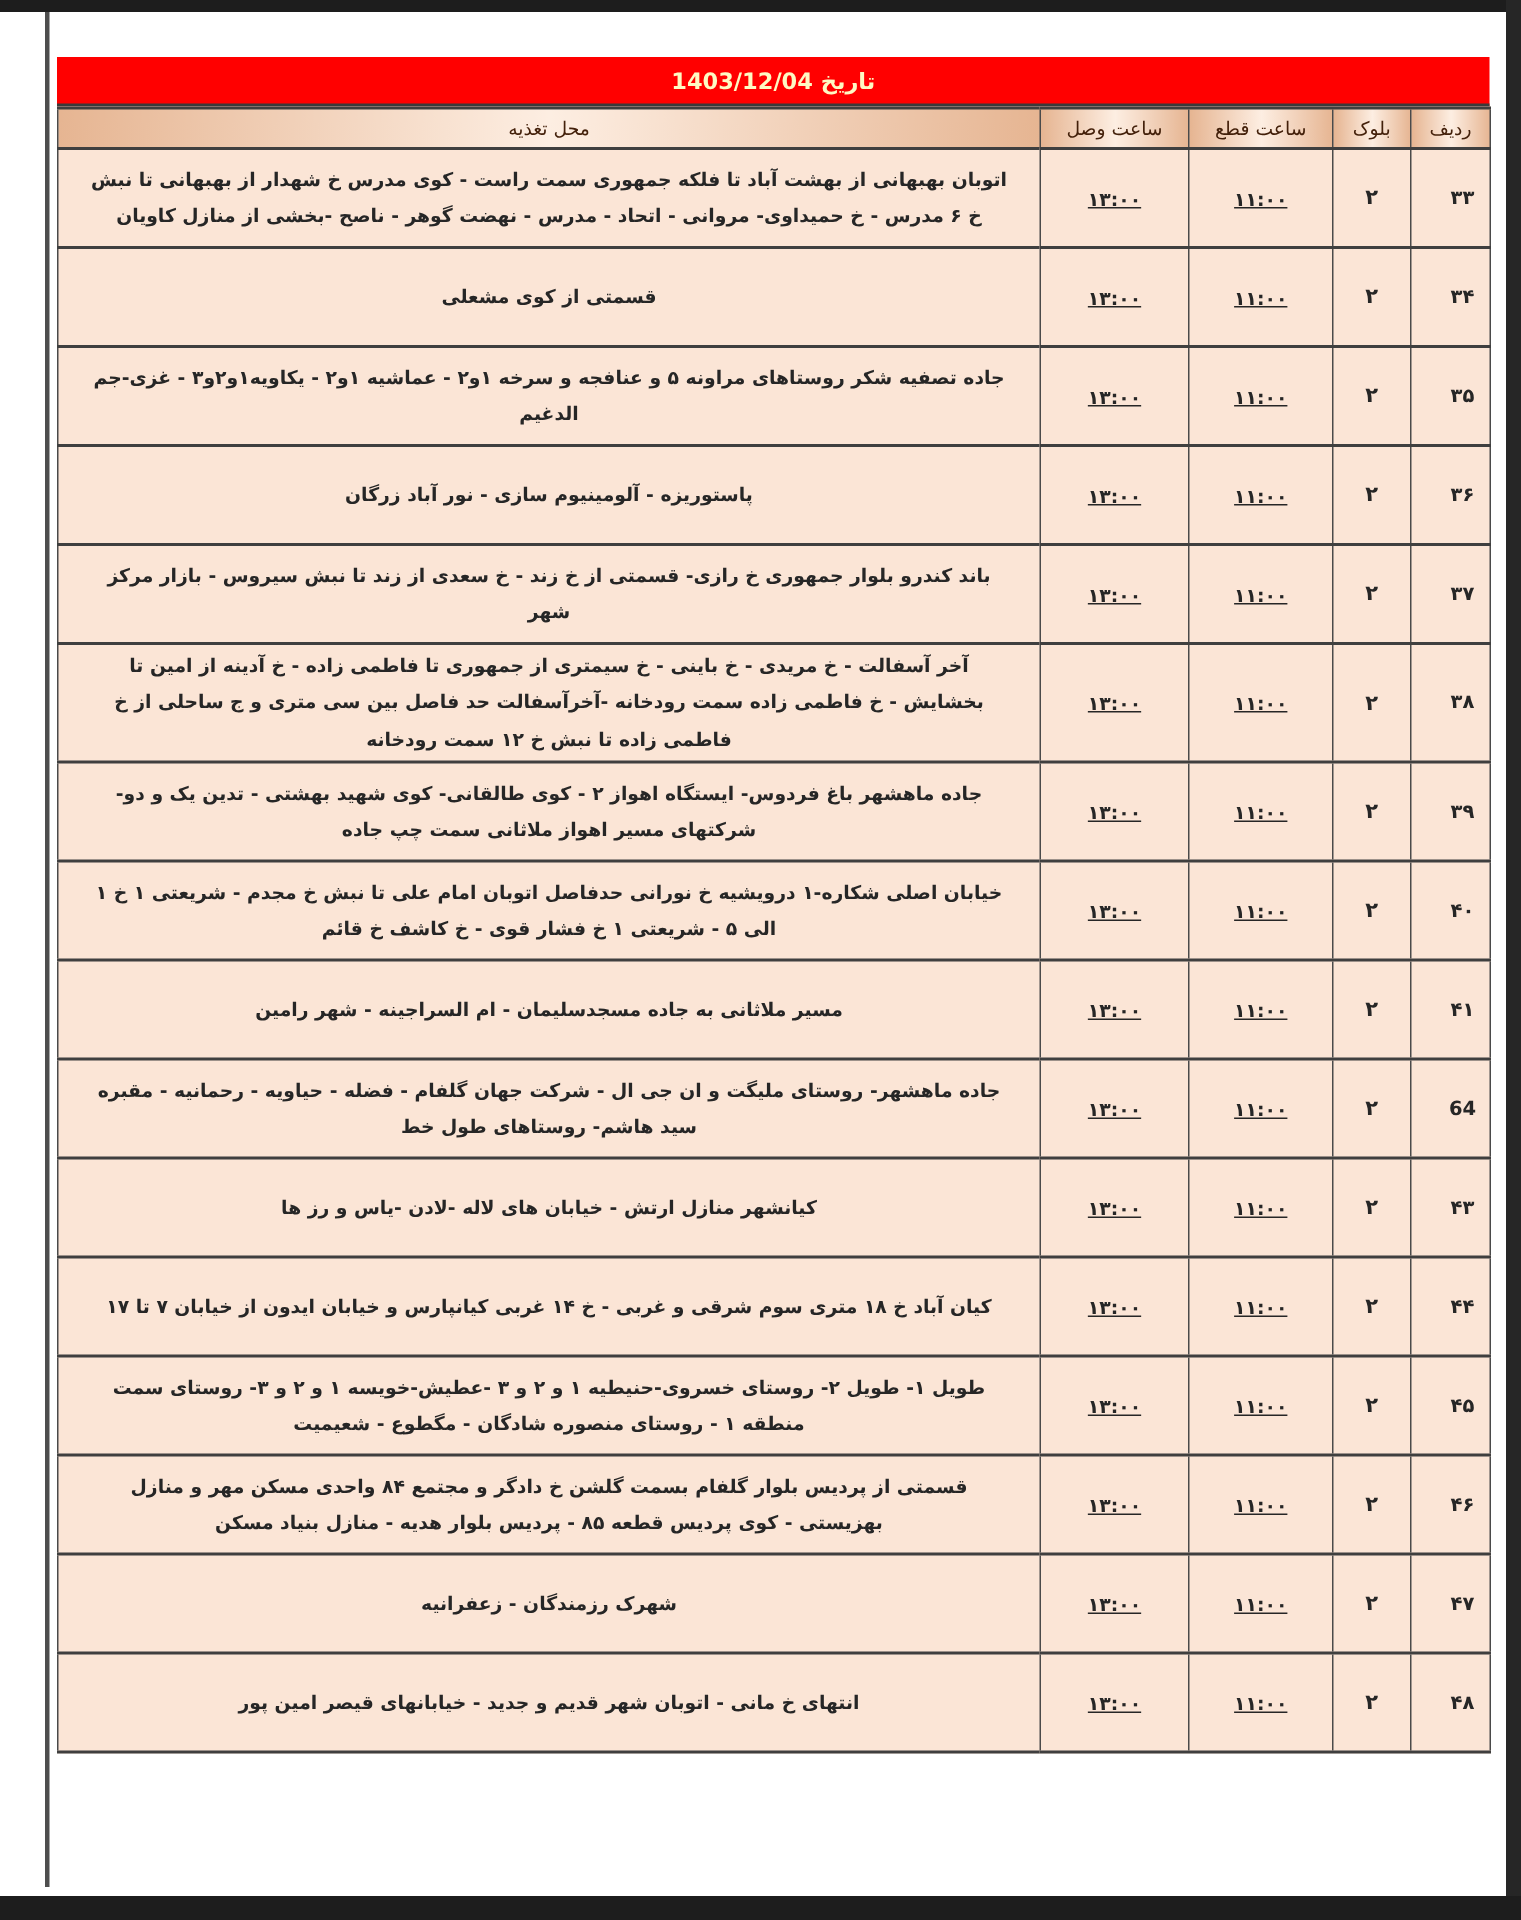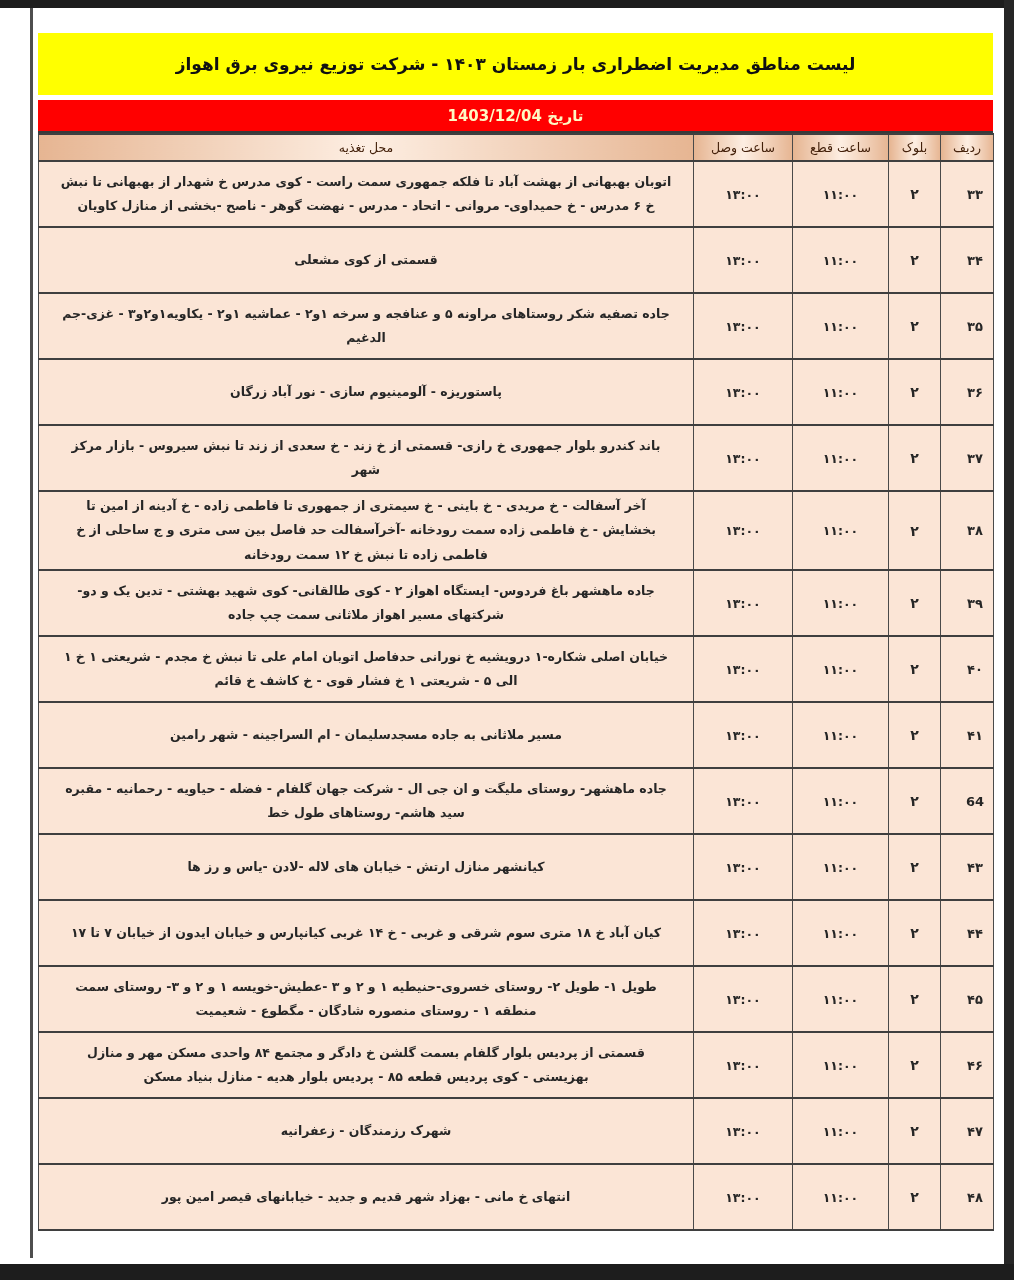--- a/index.html
+++ b/index.html
@@ -62,21 +62,21 @@
     font-size: 12.5px; font-weight: normal;
   }
   table.schedule td {
     height: 66px;
     background: #fbe5d6;
     color: #262626;
     font-weight: bold;
   }
   td.c-row   { font-size: 13px; padding-left: 16px; }
   td.c-block { font-size: 14px; }
-  td.c-cut, td.c-rec { font-size: 12.5px; letter-spacing: 1px; }
+  td.c-cut, td.c-rec { font-size: 12.5px; letter-spacing: 1px; text-decoration: underline; }
   td.c-loc {
     font-size: 12.5px;
     line-height: 1.95;
     padding: 2px 20px;
   }
   col.w-row { width: 53px; }
   col.w-block { width: 52px; }
   col.w-cut { width: 96px; }
   col.w-rec { width: 99px; }
   col.w-loc { width: 655px; }
@@ -84,23 +84,20 @@
 </head>
 <body>
 
 <div class="frame-top"></div>
 <div class="frame-right"></div>
 <div class="frame-bottom"></div>
 <div class="page-rule-left"></div>
 
 <div class="sheet">
 
-  <div class="title-band">
-    <span>لیست مناطق مدیریت اضطراری بار زمستان ۱۴۰۳ - شرکت توزیع نیروی برق اهواز</span>
-  </div>
 
   <div class="band-gap"></div>
 
   <div class="date-band">
     <span>تاریخ 1403/12/04</span>
   </div>
 
   <table class="schedule">
     <colgroup>
       <col class="w-row">
@@ -237,18 +234,18 @@
     <td class="c-cut">۱۱:۰۰</td>
     <td class="c-rec">۱۳:۰۰</td>
     <td class="c-loc">شهرک رزمندگان - زعفرانیه</td>
   </tr>
 
   <tr>
     <td class="c-row">۴۸</td>
     <td class="c-block">۲</td>
     <td class="c-cut">۱۱:۰۰</td>
     <td class="c-rec">۱۳:۰۰</td>
-    <td class="c-loc">انتهای خ مانی - بهزاد شهر قدیم و جدید - خیابانهای قیصر امین پور</td>
+    <td class="c-loc">انتهای خ مانی - اتوبان شهر قدیم و جدید - خیابانهای قیصر امین پور</td>
   </tr>
 </tbody>
   </table>
 
 </div>
 
 </body></html>

